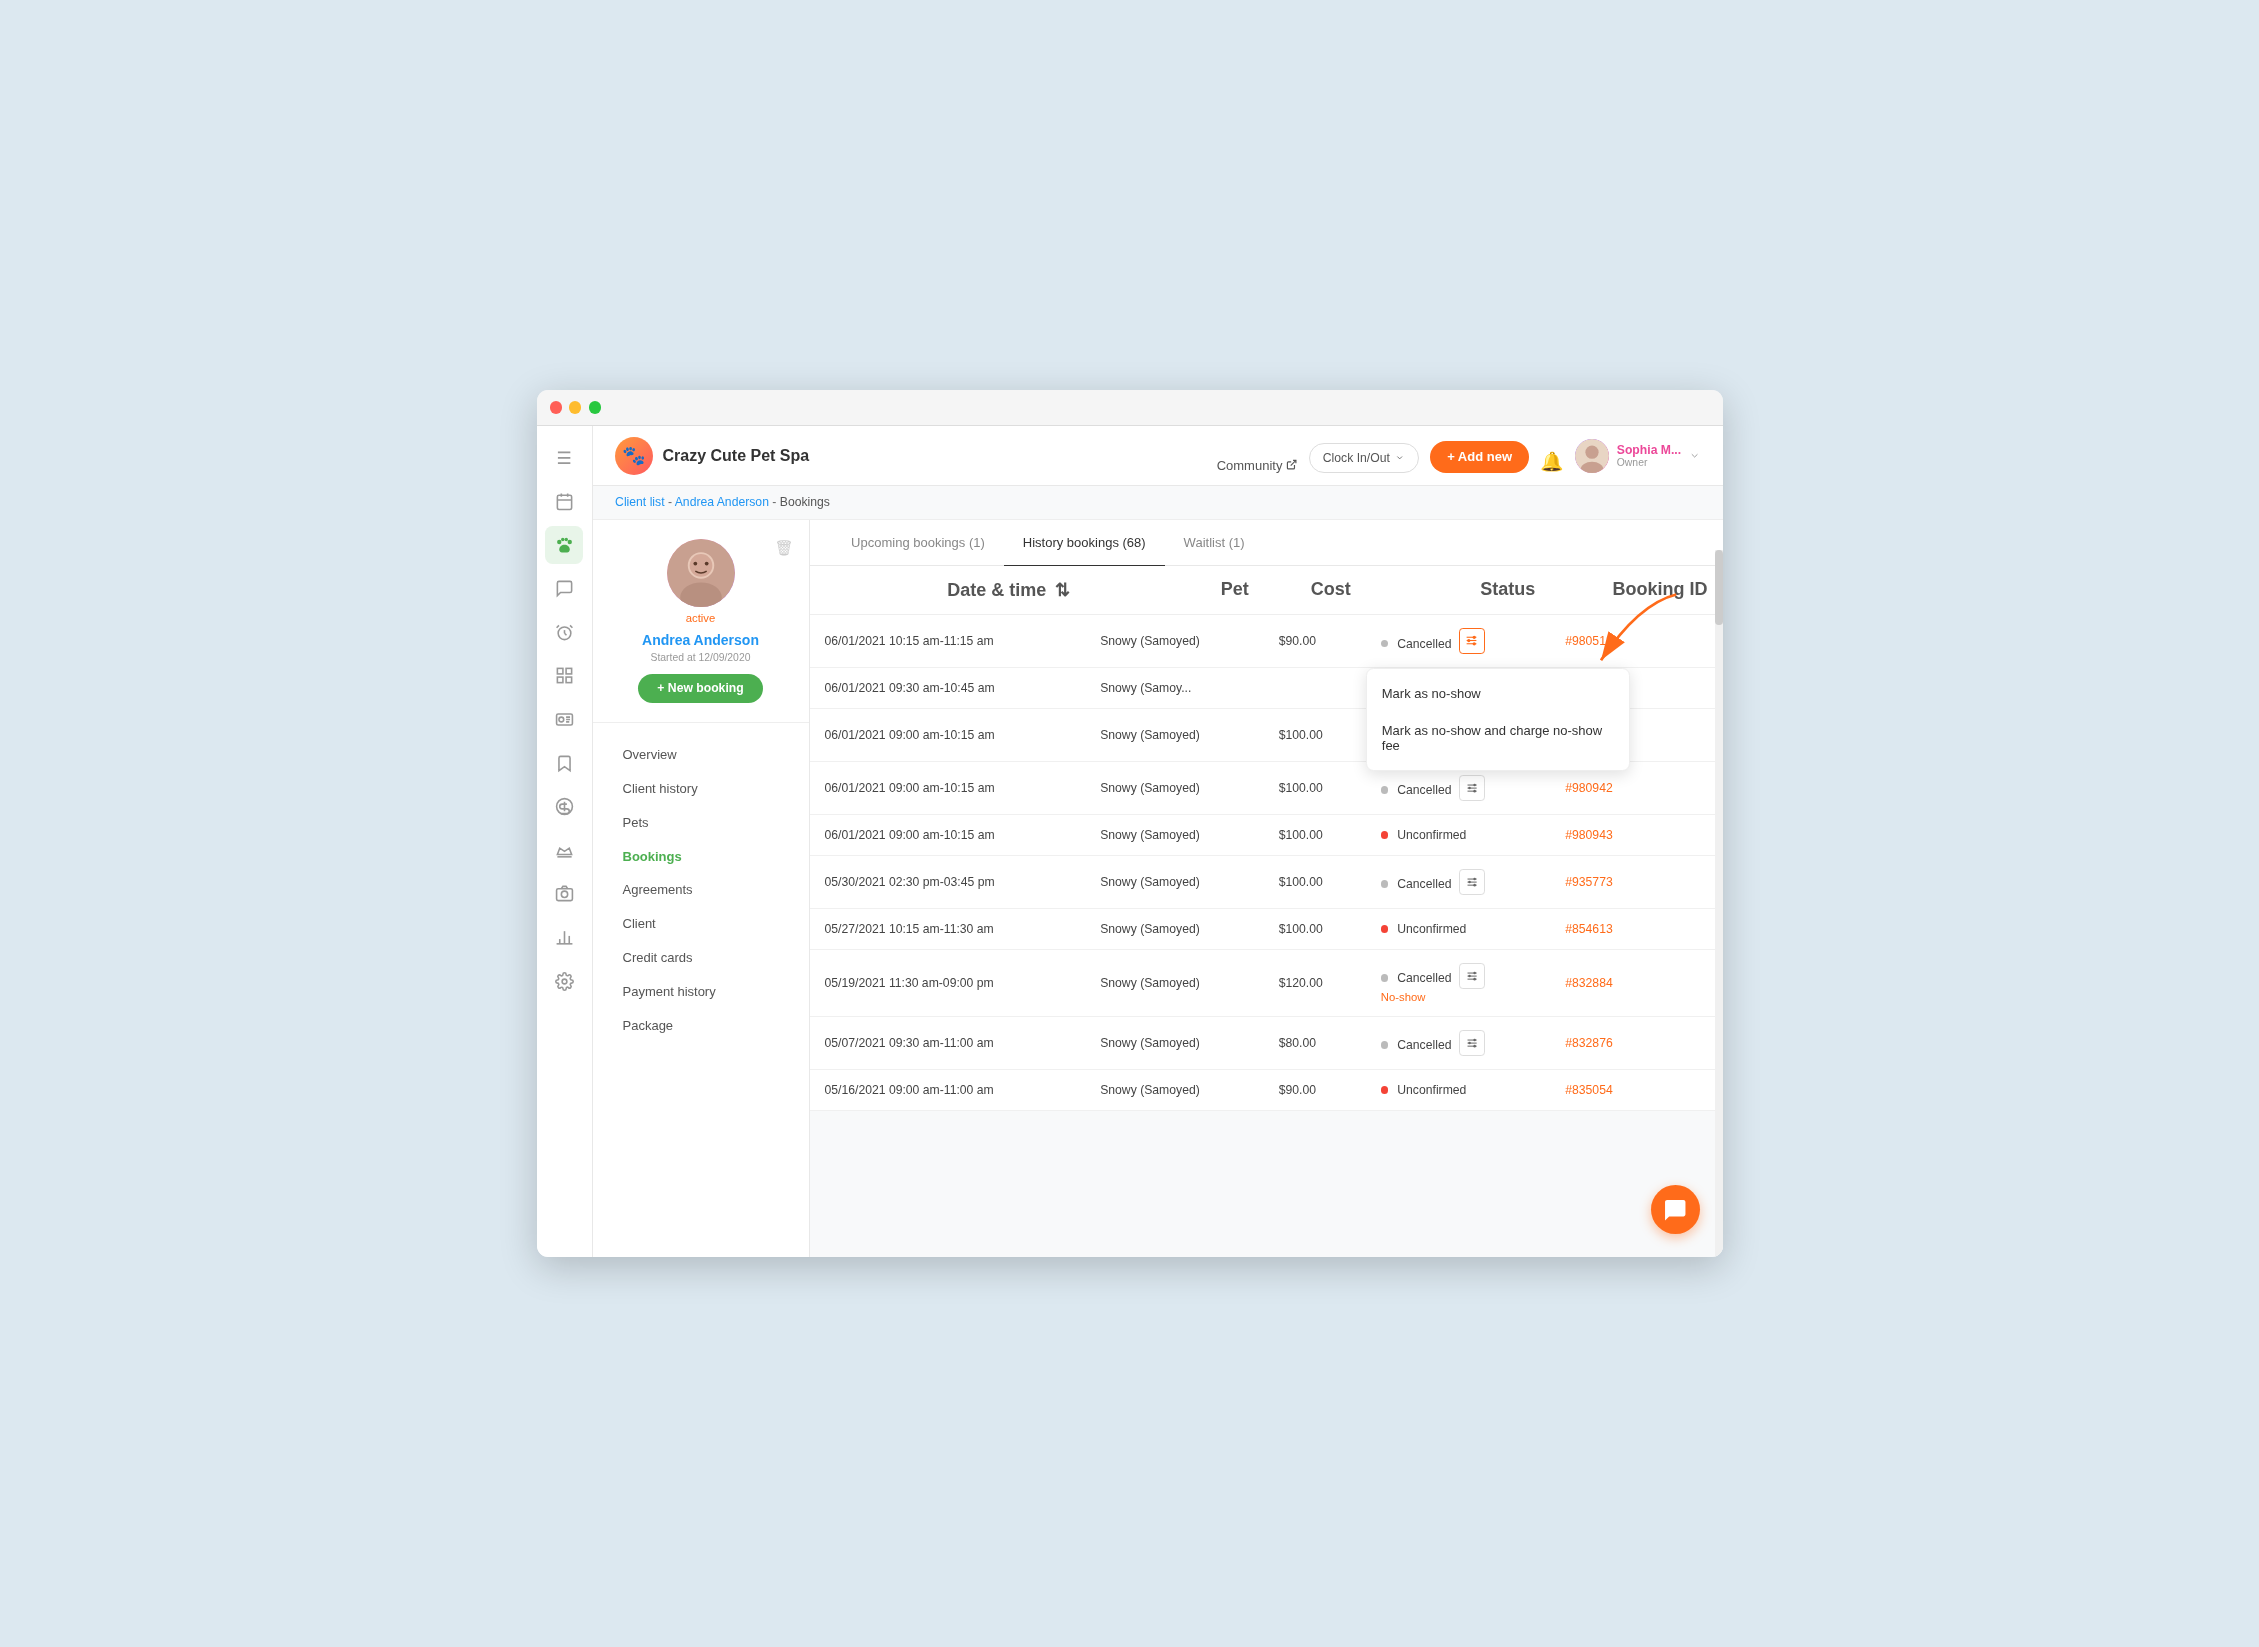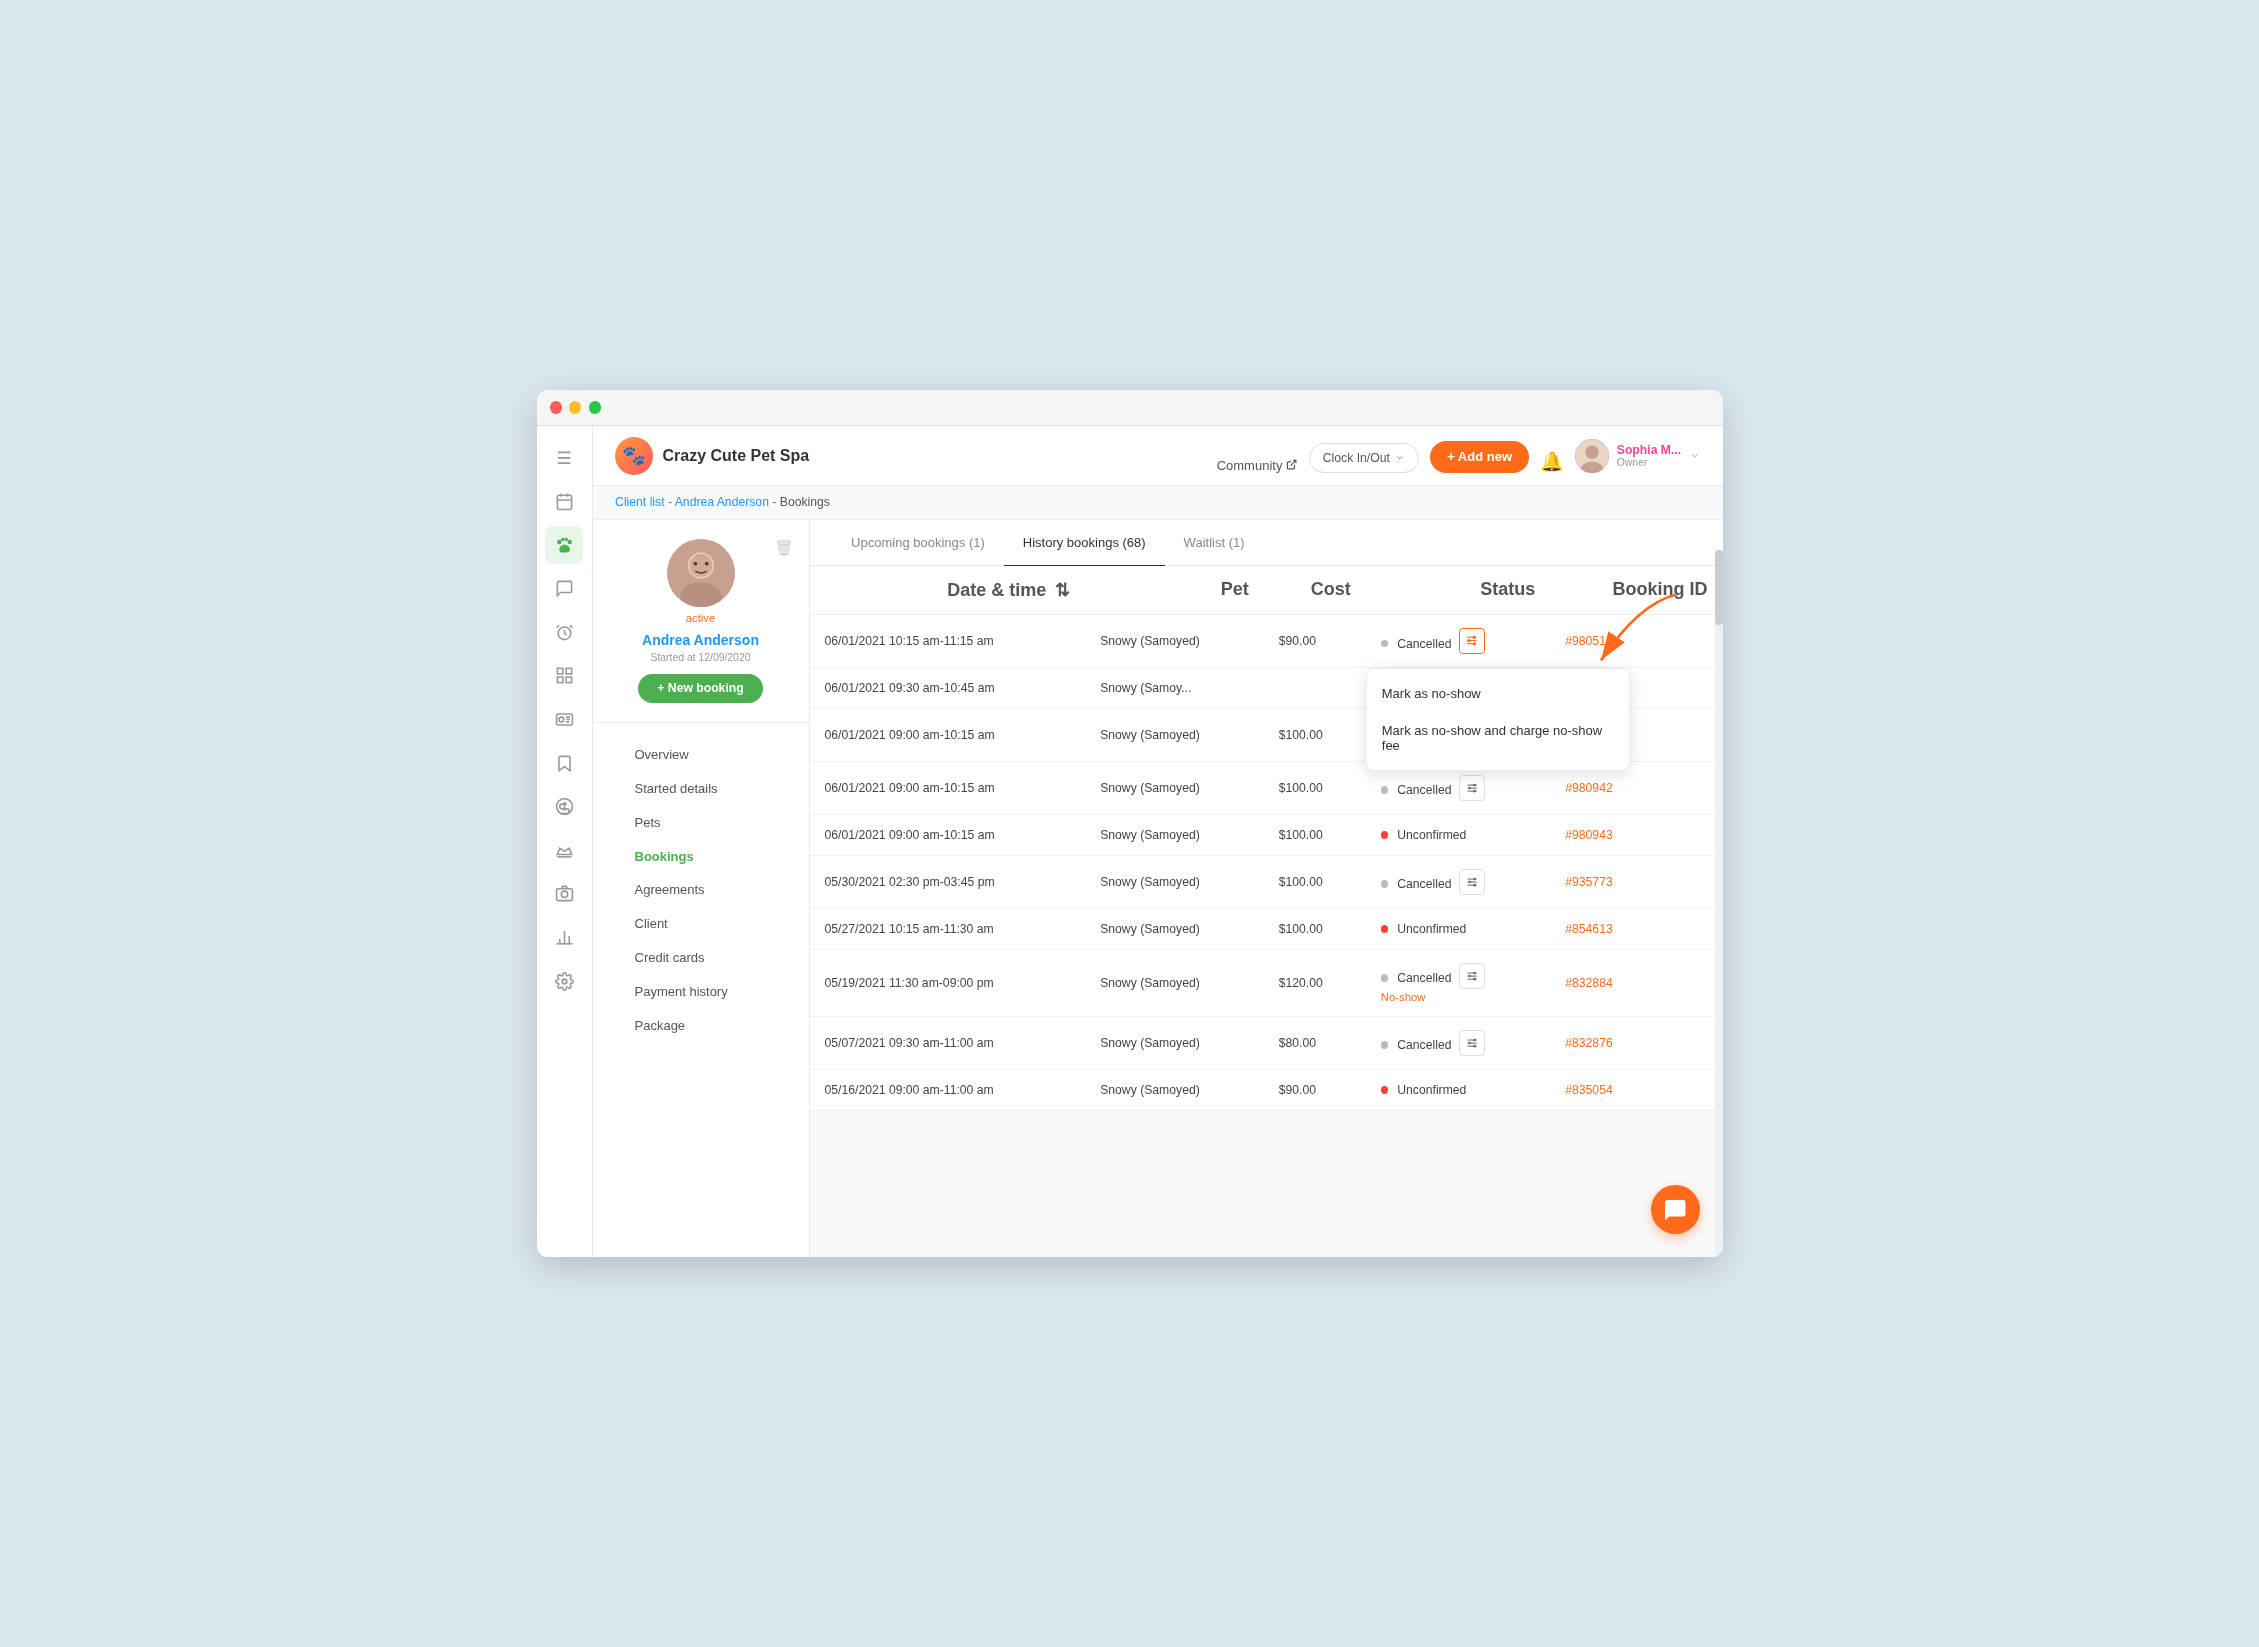--- a/index.html
+++ b/index.html
@@ -142,21 +142,21 @@
       font-size: 14px; font-weight: 700; color: #2196f3;
       margin-bottom: 3.8px; text-align: center;
     }
     .client-since { font-size: 10.4px; color: #999; margin-bottom: 11.3px; }
     .new-booking-btn {
       background: #4caf50; color: #fff;
       border: none; border-radius: 19px;
       padding: 7.5px 19px; font-size: 12.2px; font-weight: 600;
       cursor: pointer; white-space: nowrap;
     }
-    .nav-menu { padding: 15px 16px; }
+    .nav-menu { padding: 15px 4px; }
     .nav-item {
       padding: 9.4px 26px;
       font-size: 13px; color: #555;
       cursor: pointer;
     }
     .nav-item.active { color: #4caf50; font-weight: 600; }
     
     .right-panel { flex: 1; overflow: hidden; display: flex; flex-direction: column; background: #f8f9fa; }
     
     .tabs {
@@ -419,21 +419,21 @@
                 <path d="M30 34 Q36 38 42 34" stroke="#5a3a2a" stroke-width="1.5" fill="none"></path>
               </svg>
             </div>
             <div class="active-badge">active</div>
             <div class="client-name">Andrea Anderson</div>
             <div class="client-since">Started at 12/09/2020</div>
             <button class="new-booking-btn">+ New booking</button>
           </div>
           <div class="nav-menu">
             <div class="nav-item">Overview</div>
-            <div class="nav-item">Started details</div>
+            <div class="nav-item">Client history</div>
             <div class="nav-item">Pets</div>
             <div class="nav-item active">Bookings</div>
             <div class="nav-item">Agreements</div>
             <div class="nav-item">Client</div>
             <div class="nav-item">Credit cards</div>
             <div class="nav-item">Payment history</div>
             <div class="nav-item">Package</div>
           </div>
         </div>
 

